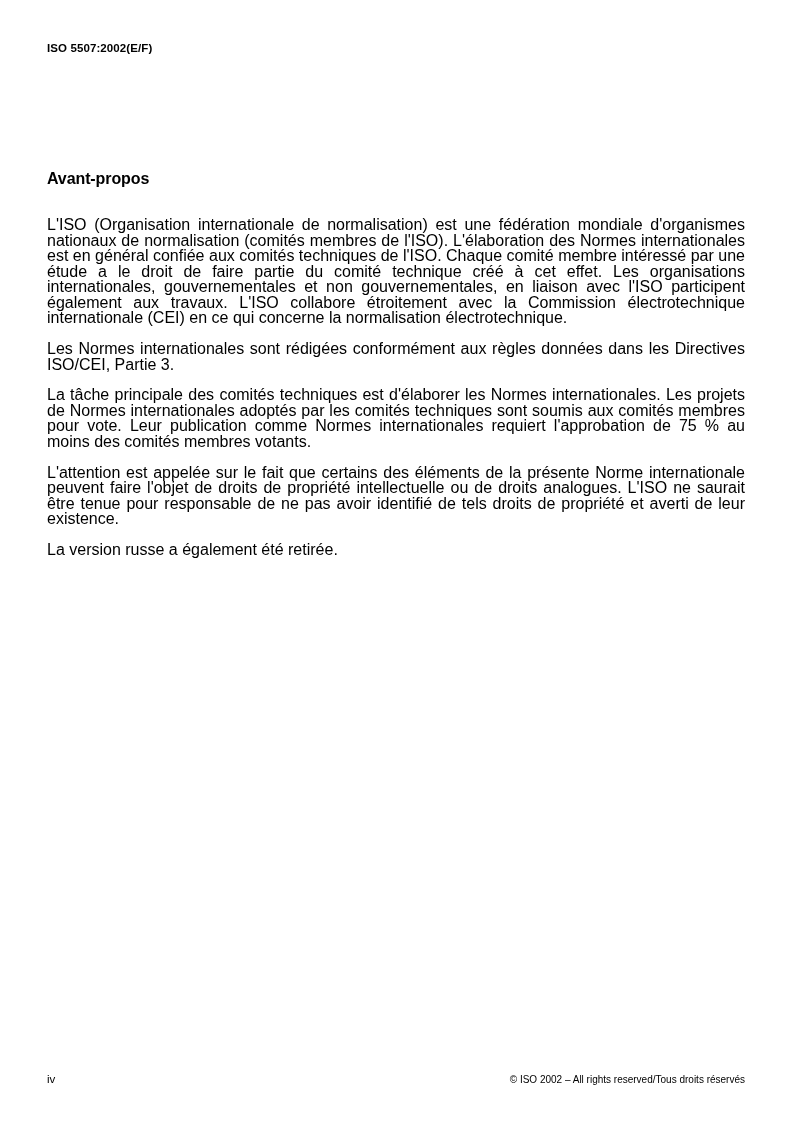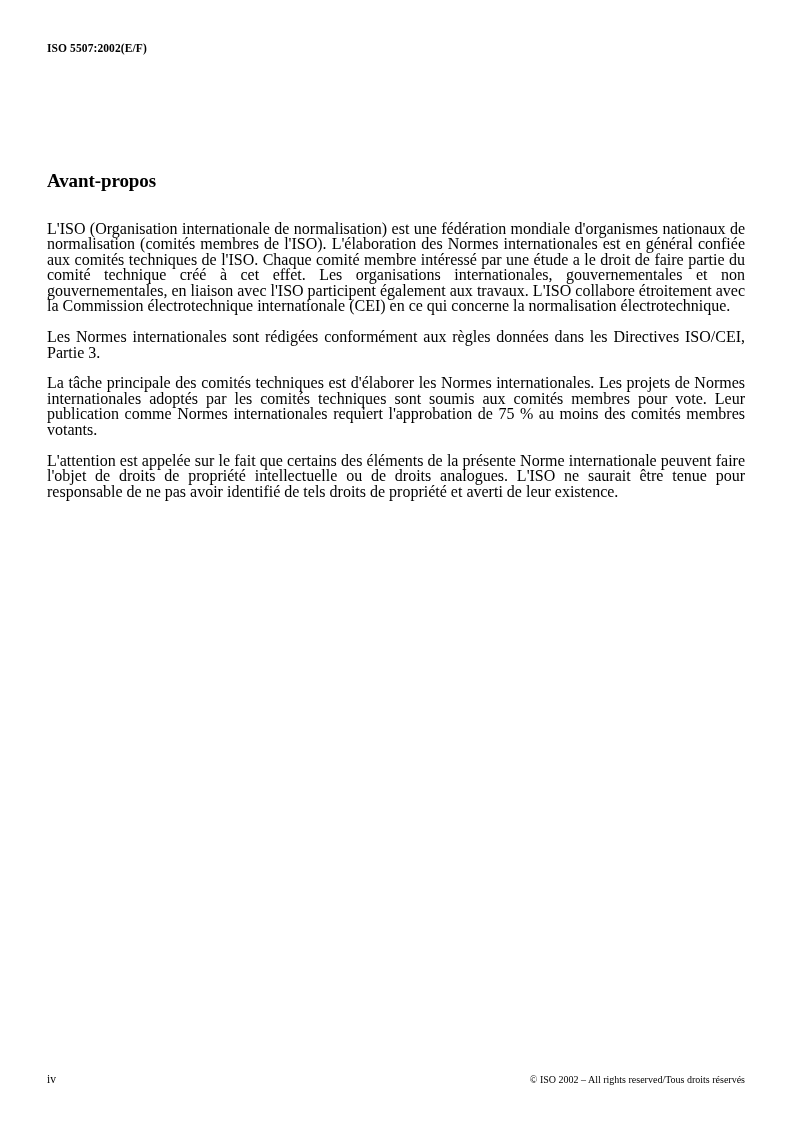--- a/index.html
+++ b/index.html
@@ -6,21 +6,21 @@
   html, body {
     margin: 0;
     padding: 0;
     background: #ffffff;
   }
   .page {
     position: relative;
     width: 793px;
     height: 1122px;
     background: #ffffff;
-    font-family: Liberation Serif, serif;
+    font-family: Liberation Sans, sans-serif;
     color: #000000;
     overflow: hidden;
     box-sizing: border-box;
   }
   
   .doc-header {
     position: absolute;
     left: 47px;
     top: 42px;
     font-size: 11.5px;
@@ -29,21 +29,21 @@
     white-space: nowrap;
   }
   
   .content {
     position: absolute;
     left: 47px;
     top: 170px;
     width: 698px;
   }
   .section-title {
-    font-size: 19px;
+    font-size: 16px;
     font-weight: bold;
     letter-spacing: -0.1px;
     margin: 0 0 29px 0;
     line-height: 1.15;
   }
   p.para {
     margin: 0 0 15.5px 0;
     font-size: 16px;
     line-height: 15.45px;
     text-align: justify;
@@ -94,20 +94,21 @@
     <p class="para">L'ISO (Organisation internationale de normalisation) est une fédération mondiale d'organismes nationaux de normalisation (comités membres de l'ISO). L'élaboration des Normes internationales est en général confiée aux comités techniques de l'ISO. Chaque comité membre intéressé par une étude a le droit de faire partie du comité technique créé à cet effet. Les organisations internationales, gouvernementales et non gouvernementales, en liaison avec l'ISO participent également aux travaux. L'ISO collabore étroitement avec la Commission électrotechnique internationale (CEI) en ce qui concerne la normalisation électrotechnique.</p>
 
     <p class="para">Les Normes internationales sont rédigées conformément aux règles données dans les Directives ISO/CEI, Partie 3.</p>
 
     <p class="para">La tâche principale des comités techniques est d'élaborer les Normes internationales. Les projets de Normes internationales adoptés par les comités techniques sont soumis aux comités membres pour vote. Leur publication comme Normes internationales requiert l'approbation de 75 % au moins des comités membres votants.</p>
 
     <p class="para">L'attention est appelée sur le fait que certains des éléments de la présente Norme internationale peuvent faire l'objet de droits de propriété intellectuelle ou de droits analogues. L'ISO ne saurait être tenue pour responsable de ne pas avoir identifié de tels droits de propriété et averti de leur existence.</p>
 
 
 
+    <p class="para no-justify">La version russe a également été retirée.</p>
 
   </div>
 
   <div class="doc-footer">
     <span class="folio">iv</span>
     <span class="copyright">© ISO 2002 – All rights reserved/Tous droits réservés</span>
   </div>
 
 </div>
 

